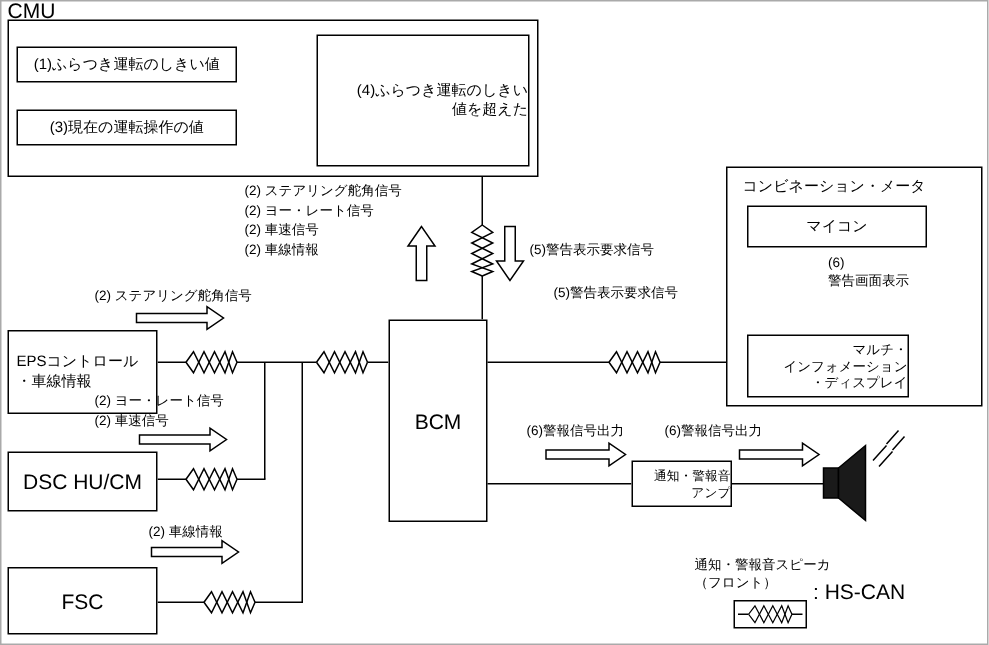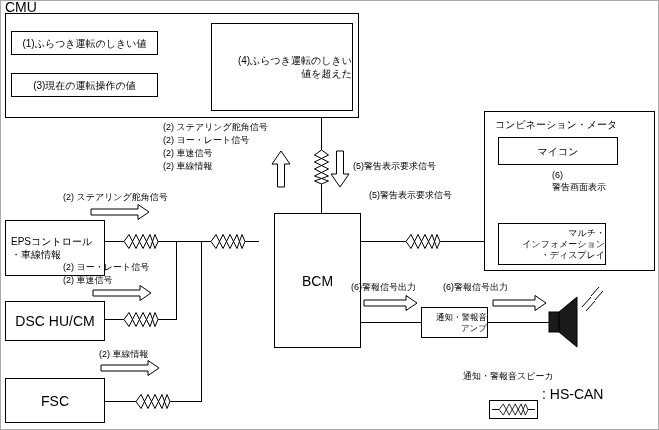--- a/index.html
+++ b/index.html
@@ -97,38 +97,39 @@
     <span>・車線情報</span>
   </div>
 
   <div class="lbl f9" style="left:62px;top:261px">(2) ヨー・レート信号</div>
   <div class="lbl f9" style="left:62px;top:274px">(2) 車速信号</div>
   <div class="box cc f10" style="left:4px;top:300px;width:100px;height:40px">DSC HU/CM</div>
 
   <div class="lbl f9" style="left:98px;top:348px">(2) 車線情報</div>
   <div class="box cc f10" style="left:4px;top:377px;width:100px;height:45px">FSC</div>
 
-  <div class="box cc f10" style="left:273px;top:212px;width:87px;height:135px">BCM</div>
+  <div class="box cc f10" style="left:258px;top:212px;width:66px;height:135px">BCM</div>
 
   <div class="box" style="left:483px;top:110px;width:171px;height:160px"></div>
   <div class="lbl f95" style="left:494px;top:117px">コンビネーション・メータ</div>
   <div class="box cc f95" style="left:497px;top:136px;width:120px;height:28px">マイコン</div>
   <div class="lbl f9" style="left:551px;top:169px">(6)</div>
   <div class="lbl f9" style="left:551px;top:181px">警告画面表示</div>
   <div class="box colc f9" style="left:497px;top:222px;width:108px;height:42px">
     <span>マルチ・</span>
     <span>インフォメーション</span>
     <span>・ディスプレイ</span>
   </div>
 
   <div class="lbl f9" style="left:350px;top:281px">(6)警報信号出力</div>
   <div class="lbl f9" style="left:442px;top:281px">(6)警報信号出力</div>
   <div class="box colc f85" style="left:420px;top:306px;width:67px;height:31px">
     <span>通知・警報音</span>
     <span>アンプ</span>
   </div>
   <div class="lbl f9" style="left:462px;top:369px;width:140px;line-height:12px">
     <span style="display:block">通知・警報音スピーカ</span>
+    <span style="display:block">（フロント）</span>
   </div>
 
   <div class="lbl f10" style="left:541px;top:387px">: HS-CAN</div>
 
 </div>
 
 </body></html>

